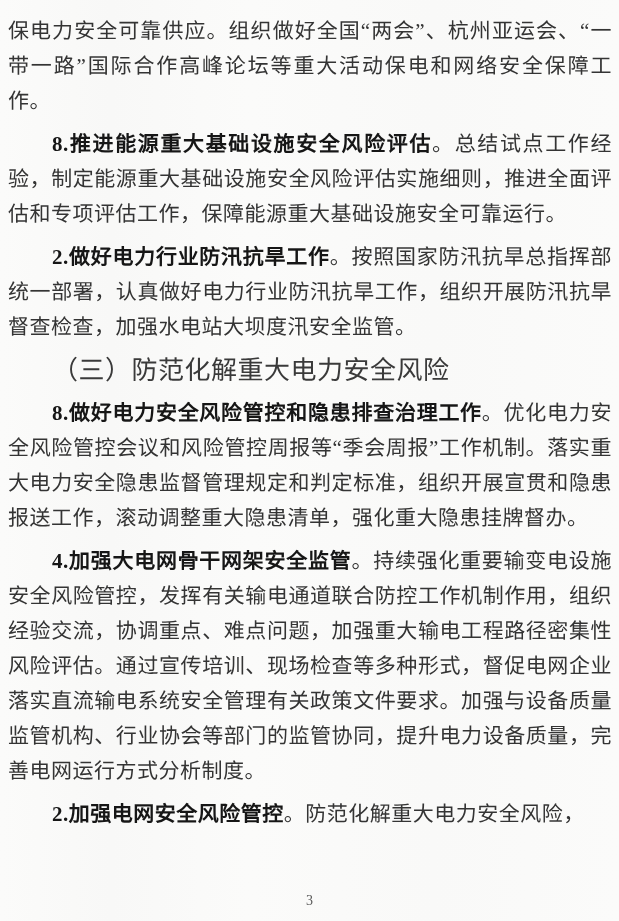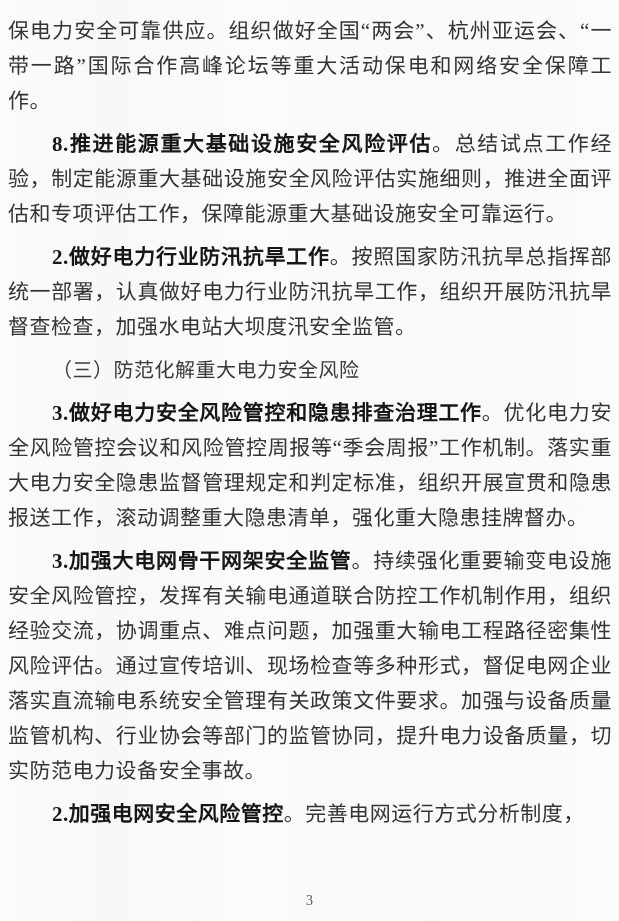--- a/index.html
+++ b/index.html
@@ -31,21 +31,21 @@
     text-indent: 44px;
   }
   .para b, .para .bold-lead {
     font-weight: bold;
     color: #161616;
   }
   .section-heading {
     margin: 4px 0 8px 0;
     text-indent: 44px;
     font-weight: normal;
-    font-size: 20px;
+    font-size: 26px;
     color: #3a3a3a;
     letter-spacing: 0.5px;
   }
   .page-number {
     position: absolute;
     bottom: 12px;
     left: 0;
     width: 100%;
     text-align: center;
     font-size: 14px;
@@ -60,21 +60,21 @@
 <div class="page">
 
   <p class="para cont"><span>保电力安全可靠供应。组织做好全国“两会”、杭州亚运会、“一带一路”国际合作高峰论坛等重大活动保电和网络安全保障工作。</span></p>
 
   <p class="para indent"><b>8.推进能源重大基础设施安全风险评估</b><span>。总结试点工作经验，制定能源重大基础设施安全风险评估实施细则，推进全面评估和专项评估工作，保障能源重大基础设施安全可靠运行。</span></p>
 
   <p class="para indent"><b>2.做好电力行业防汛抗旱工作</b><span>。按照国家防汛抗旱总指挥部统一部署，认真做好电力行业防汛抗旱工作，组织开展防汛抗旱督查检查，加强水电站大坝度汛安全监管。</span></p>
 
   <p class="section-heading"><span>（三）防范化解重大电力安全风险</span></p>
 
-  <p class="para indent"><b>3.做好电力安全风险管控和隐患排查治理工作</b><span>。优化电力安全风险管控会议和风险管控周报等“季会周报”工作机制。落实重大电力安全隐患监督管理规定和判定标准，组织开展宣贯和隐患报送工作，滚动调整重大隐患清单，强化重大隐患挂牌督办。</span></p>
+  <p class="para indent"><b>8.做好电力安全风险管控和隐患排查治理工作</b><span>。优化电力安全风险管控会议和风险管控周报等“季会周报”工作机制。落实重大电力安全隐患监督管理规定和判定标准，组织开展宣贯和隐患报送工作，滚动调整重大隐患清单，强化重大隐患挂牌督办。</span></p>
 
-  <p class="para indent"><b>3.加强大电网骨干网架安全监管</b><span>。持续强化重要输变电设施安全风险管控，发挥有关输电通道联合防控工作机制作用，组织经验交流，协调重点、难点问题，加强重大输电工程路径密集性风险评估。通过宣传培训、现场检查等多种形式，督促电网企业落实直流输电系统安全管理有关政策文件要求。加强与设备质量监管机构、行业协会等部门的监管协同，提升电力设备质量，切实防范电力设备安全事故。</span></p>
+  <p class="para indent"><b>4.加强大电网骨干网架安全监管</b><span>。持续强化重要输变电设施安全风险管控，发挥有关输电通道联合防控工作机制作用，组织经验交流，协调重点、难点问题，加强重大输电工程路径密集性风险评估。通过宣传培训、现场检查等多种形式，督促电网企业落实直流输电系统安全管理有关政策文件要求。加强与设备质量监管机构、行业协会等部门的监管协同，提升电力设备质量，完善电网运行方式分析制度。</span></p>
 
-  <p class="para indent"><b>2.加强电网安全风险管控</b><span>。完善电网运行方式分析制度，</span></p>
+  <p class="para indent"><b>2.加强电网安全风险管控</b><span>。防范化解重大电力安全风险，</span></p>
 
   <div class="page-number">3</div>
 
 </div>
 
 </body></html>

